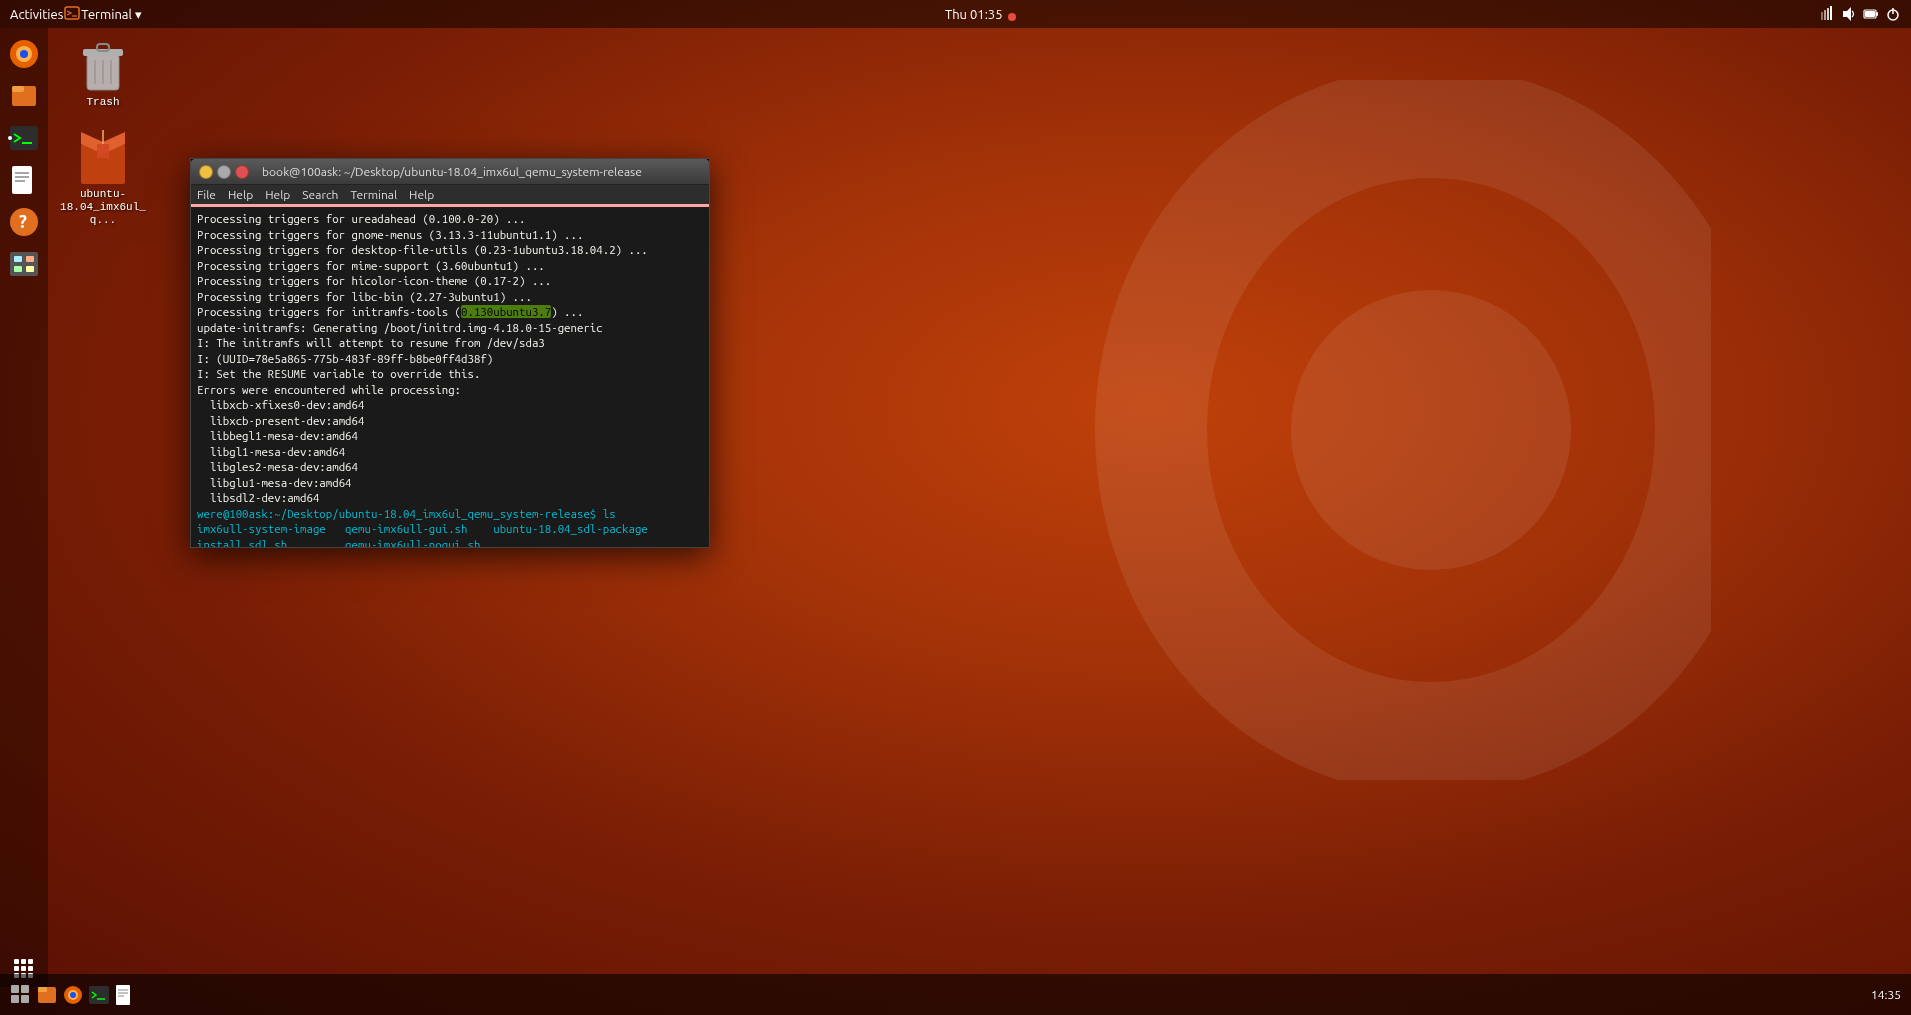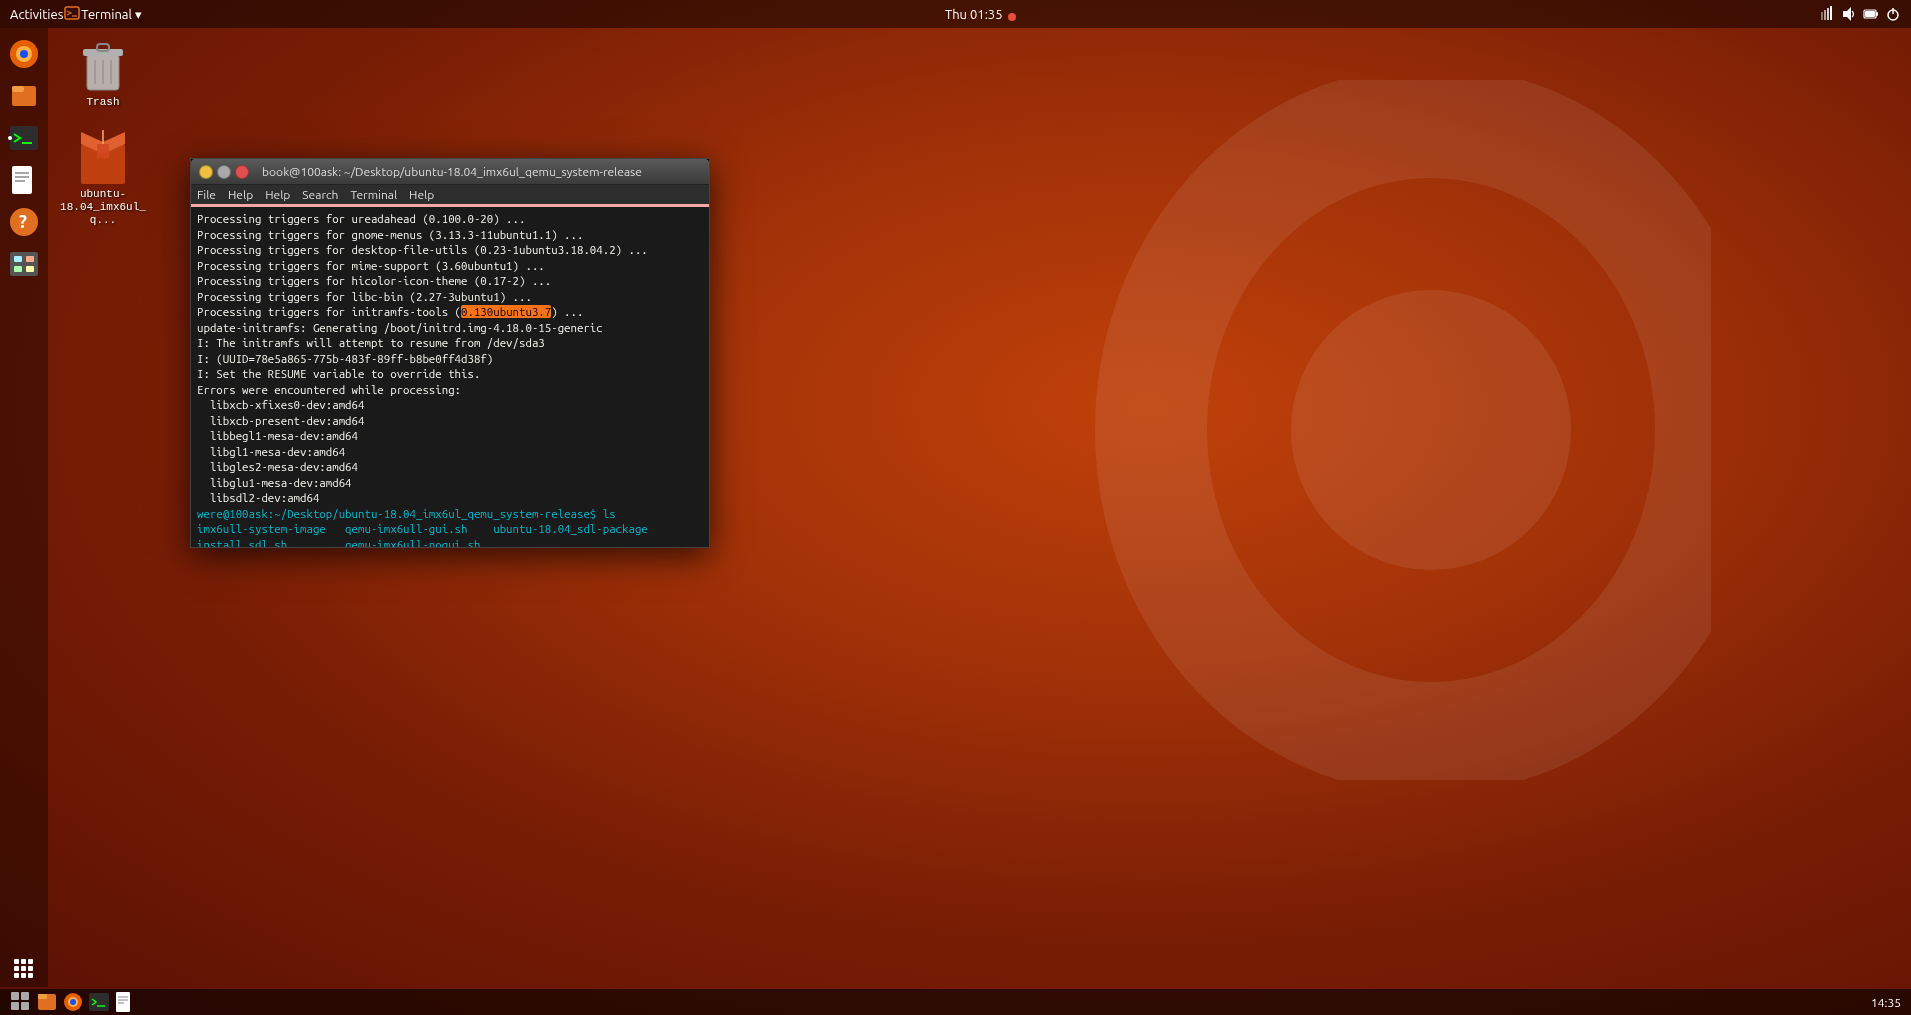--- a/index.html
+++ b/index.html
@@ -183,33 +183,33 @@
       height: 340px;
       overflow: hidden;
     }
     .term-line {
       white-space: pre;
       display: block;
     }
     .term-cyan { color: #00bcd4; }
     .term-white { color: #f8f8f2; }
     .term-highlight {
-      background: #f97316;
+      background: #4d7c0f;
       color: #000;
       border-radius: 2px;
     }
     @keyframes blink {
       50% { opacity: 0; }
     }
 
     
     .bottom-bar {
       position: absolute;
       bottom: 0; left: 0; right: 0;
-      height: 26px;
+      height: 41px;
       background: rgba(0,0,0,0.6);
       display: flex;
       align-items: center;
       justify-content: space-between;
       padding: 0 10px;
       z-index: 100;
     }
     .bottom-left {
       display: flex;
       align-items: center;

